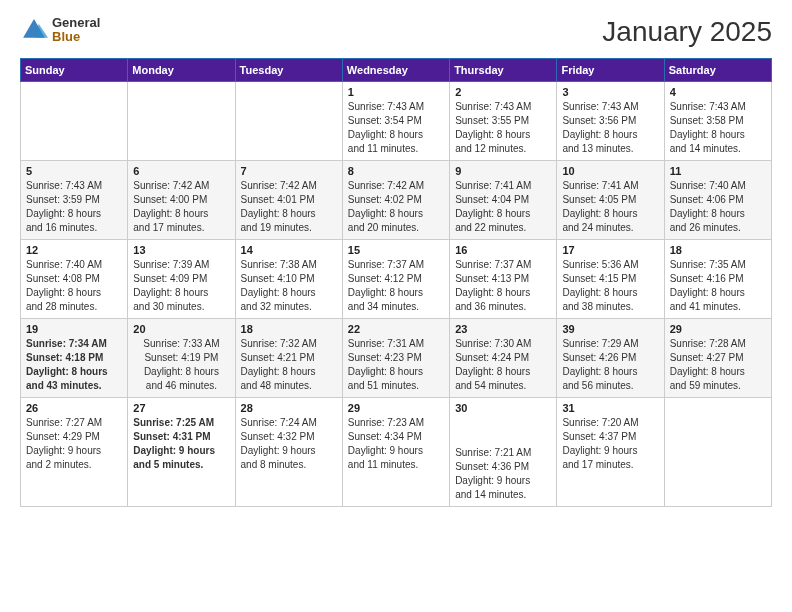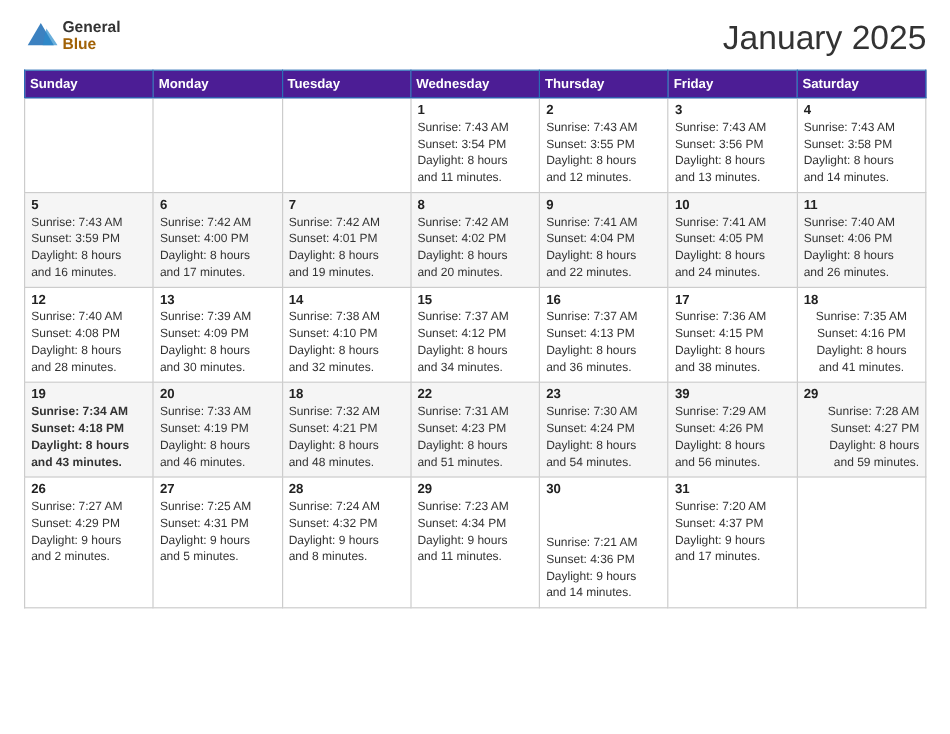--- a/index.html
+++ b/index.html
@@ -251,44 +251,44 @@
           </td>
           <td>
             <span class="day-number">16</span>
             <div class="day-info" style="white-space: pre-line;">Sunrise: 7:37 AM
 Sunset: 4:13 PM
 Daylight: 8 hours
 and 36 minutes.</div>
           </td>
           <td>
             <span class="day-number">17</span>
-            <div class="day-info" style="white-space: pre-line;">Sunrise: 7:36 AM
+            <div class="day-info" style="white-space: pre-line;">Sunrise: 5:36 AM
 Sunset: 4:15 PM
 Daylight: 8 hours
 and 38 minutes.</div>
           </td>
           <td>
             <span class="day-number">18</span>
-            <div class="day-info" style="white-space: pre-line; text-align: center;">Sunrise: 7:35 AM
+            <div class="day-info" style="white-space: pre-line;">Sunrise: 7:35 AM
 Sunset: 4:16 PM
 Daylight: 8 hours
 and 41 minutes.</div>
           </td>
         </tr>
         <tr>
           <td>
             <span class="day-number">19</span>
             <div class="day-info" style="white-space: pre-line; font-weight: bold;">Sunrise: 7:34 AM
 Sunset: 4:18 PM
 Daylight: 8 hours
 and 43 minutes.</div>
           </td>
           <td>
             <span class="day-number">20</span>
-            <div class="day-info" style="white-space: pre-line;">Sunrise: 7:33 AM
+            <div class="day-info" style="white-space: pre-line; text-align: center;">Sunrise: 7:33 AM
 Sunset: 4:19 PM
 Daylight: 8 hours
 and 46 minutes.</div>
           </td>
           <td>
             <span class="day-number">18</span>
             <div class="day-info" style="white-space: pre-line;">Sunrise: 7:32 AM
 Sunset: 4:21 PM
 Daylight: 8 hours
 and 48 minutes.</div>
@@ -309,37 +309,37 @@
           </td>
           <td>
             <span class="day-number">39</span>
             <div class="day-info" style="white-space: pre-line;">Sunrise: 7:29 AM
 Sunset: 4:26 PM
 Daylight: 8 hours
 and 56 minutes.</div>
           </td>
           <td>
             <span class="day-number">29</span>
-            <div class="day-info" style="white-space: pre-line; text-align: right;">Sunrise: 7:28 AM
+            <div class="day-info" style="white-space: pre-line;">Sunrise: 7:28 AM
 Sunset: 4:27 PM
 Daylight: 8 hours
 and 59 minutes.</div>
           </td>
         </tr>
         <tr>
           <td>
             <span class="day-number">26</span>
             <div class="day-info" style="white-space: pre-line;">Sunrise: 7:27 AM
 Sunset: 4:29 PM
 Daylight: 9 hours
 and 2 minutes.</div>
           </td>
           <td>
             <span class="day-number">27</span>
-            <div class="day-info" style="white-space: pre-line;">Sunrise: 7:25 AM
+            <div class="day-info" style="white-space: pre-line; font-weight: bold;">Sunrise: 7:25 AM
 Sunset: 4:31 PM
 Daylight: 9 hours
 and 5 minutes.</div>
           </td>
           <td>
             <span class="day-number">28</span>
             <div class="day-info" style="white-space: pre-line;">Sunrise: 7:24 AM
 Sunset: 4:32 PM
 Daylight: 9 hours
 and 8 minutes.</div>

